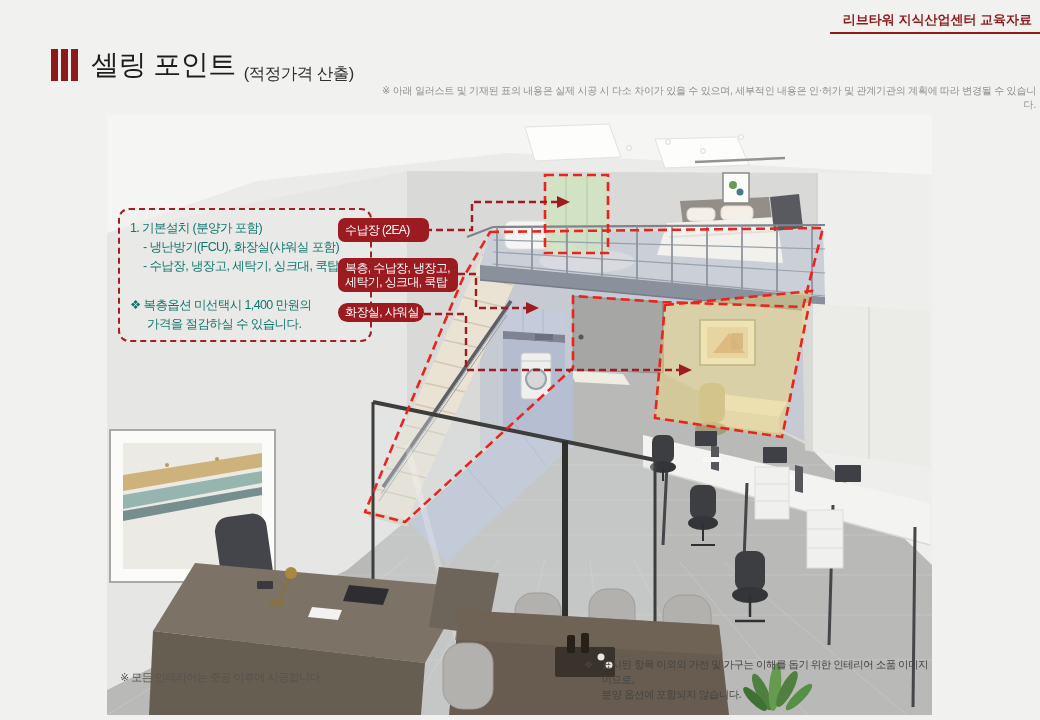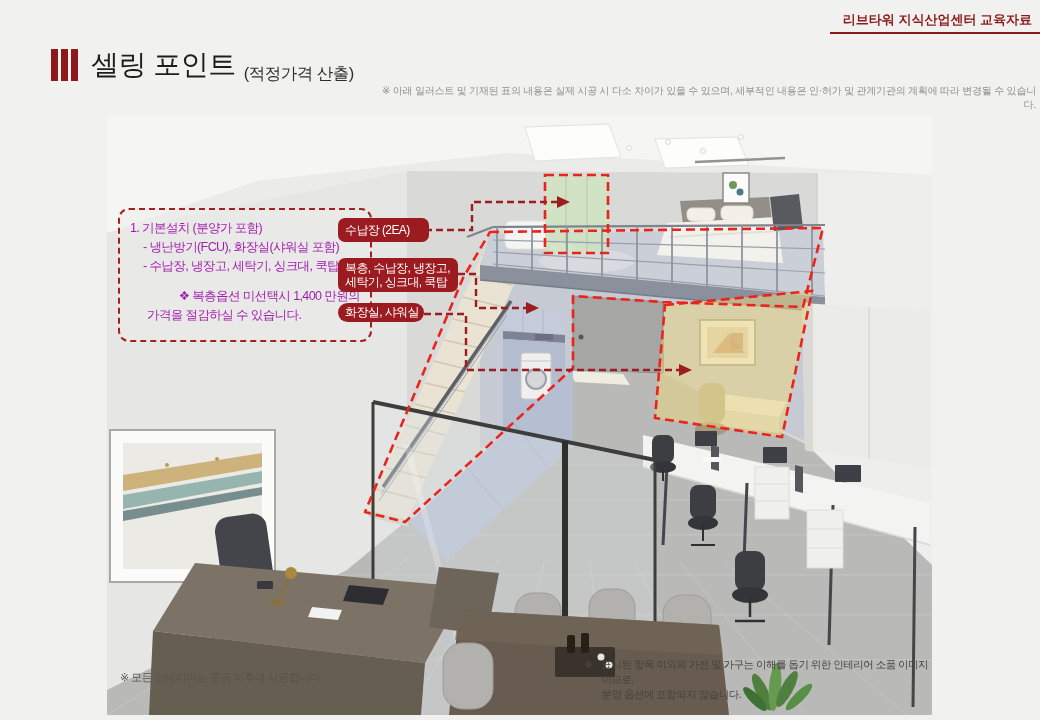--- a/index.html
+++ b/index.html
@@ -20,25 +20,25 @@
 
   .disclaimer{top:84px;left:380px;right:4px;text-align:right;font-size:10px;color:#8e8e8c;letter-spacing:-0.2px;}
 
   
   .panel{top:115px;left:107px;width:825px;height:600px;overflow:hidden;background:#ebebe9;}
   .panel svg{position:absolute;top:0;left:0;}
 
   
   .info-box{left:11px;top:93px;width:254px;height:134px;box-sizing:border-box;
             border:2px dashed #a32020;border-radius:11px;padding:9px 10px;
-            font-size:12.5px;line-height:19px;color:#a21caf;letter-spacing:-0.6px;background:rgba(238,238,236,0.45);}
+            font-size:12.5px;line-height:19px;color:#0f766e;letter-spacing:-0.6px;background:rgba(238,238,236,0.45);}
   .il{white-space:nowrap;}
   .ind1{padding-left:13px;}
   .ind2{padding-left:17px;}
-  .gap{margin-top:11px;text-align:right;}
+  .gap{margin-top:20px;}
 
   
   .tag{box-sizing:border-box;background:#9b1b20;color:#ffffff;border-radius:7px;
        font-size:12px;letter-spacing:-0.6px;display:flex;flex-direction:column;justify-content:center;
        padding:2px 7px;white-space:nowrap;line-height:14.5px;}
   .tag1{left:231px;top:103px;width:91px;height:24px;}
   .tag2{left:231px;top:143px;width:120px;height:34px;}
   .tag3{left:231px;top:188px;width:86px;height:19px;border-radius:11px;}
 
   

